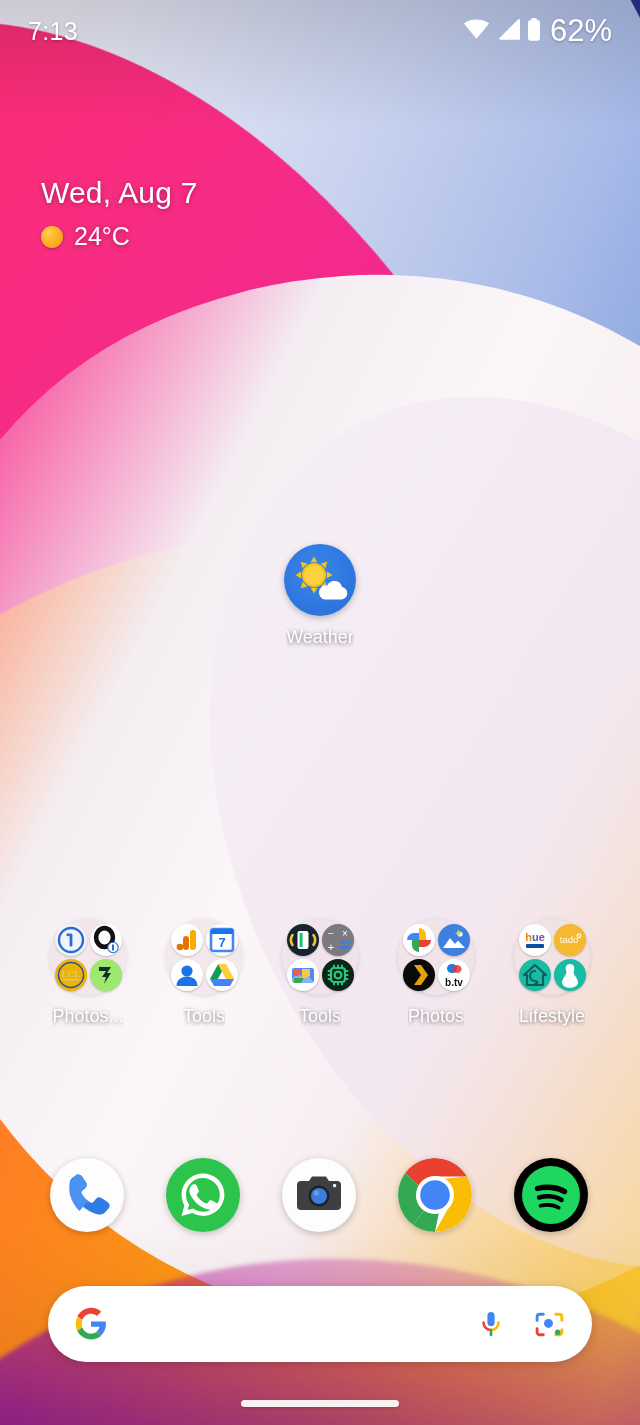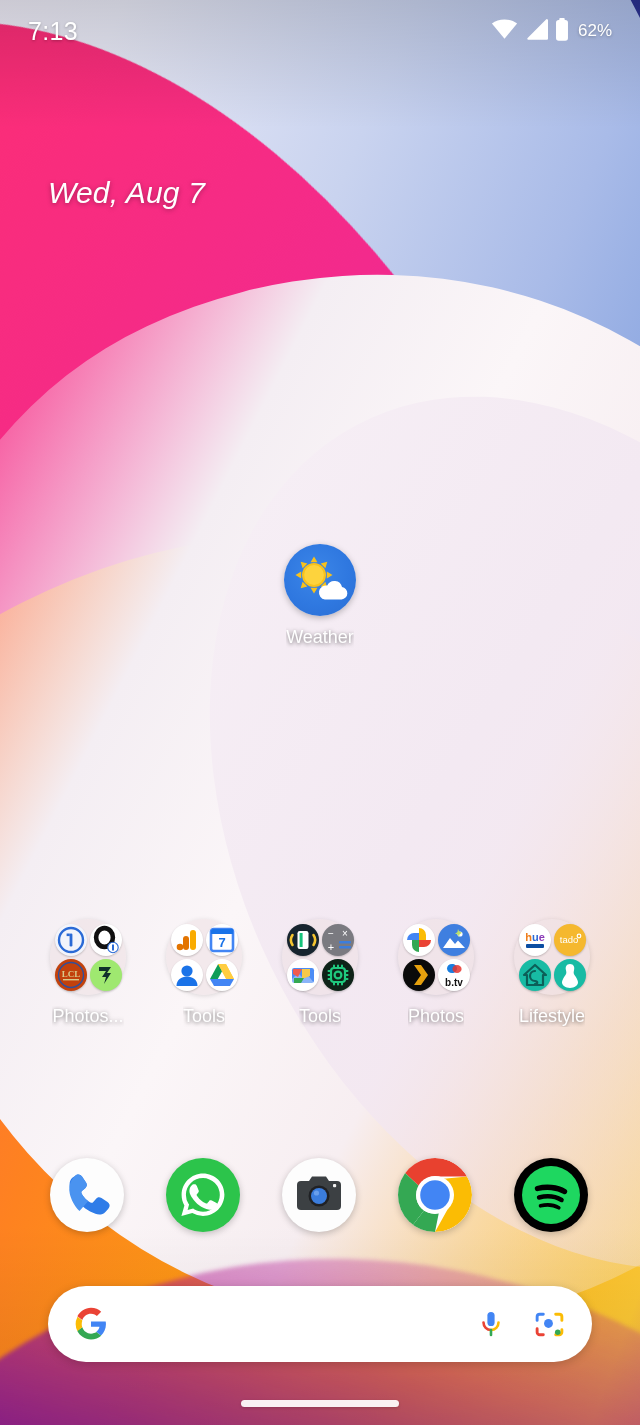--- a/index.html
+++ b/index.html
@@ -109,26 +109,26 @@
   
   #statusbar {
     position:absolute; top:0; left:0; width:640px; height:62px;
     display:flex; align-items:center; justify-content:space-between;
     padding:0 28px 0 28px;
     color:#fff; z-index:40;
   }
   #clock { font-size:25px; letter-spacing:.3px; font-weight:400;
     text-shadow:0 1px 3px rgba(0,0,0,.28); }
   #sysicons { display:flex; align-items:center; gap:7px; }
-  #battpct { font-size:17px; font-weight:500; margin-left:2px;
+  #battpct { font-size:31px; font-weight:500; margin-left:2px;
     text-shadow:0 1px 3px rgba(0,0,0,.28); }
 
   
   #datewidget {
-    position:absolute; left:48px; top:176px; z-index:30; color:#fff;font-style:italic;
+    position:absolute; left:41px; top:176px; z-index:30; color:#fff;
   }
   #date-line { font-size:30px; font-weight:400; letter-spacing:.2px;
     text-shadow:0 1px 5px rgba(0,0,0,.34); }
   #temp-line { display:flex; align-items:center; gap:11px; margin-top:12px; }
   #temp-text { font-size:25px; font-weight:400; text-shadow:0 1px 5px rgba(0,0,0,.34); }
   .sunball {
     width:22px; height:22px; border-radius:50%;
     background:radial-gradient(circle at 34% 30%, #ffd04a 0%, #fcaa1e 60%, #ef8f12 100%);
     box-shadow:0 1px 3px rgba(0,0,0,.3);
   }
@@ -249,20 +249,24 @@
           <rect x="3.6" y="0" width="4.8" height="2.2" rx="1" fill="#fff"></rect>
           <rect x="0.8" y="1.8" width="10.4" height="18" rx="2.4" fill="#fff"></rect>
         </svg>
       </span>
       <span id="battpct">62%</span>
     </div>
   </div>
 
   <div id="datewidget">
     <div id="date-line">Wed, Aug 7</div>
+    <div id="temp-line">
+      <span class="sunball"></span>
+      <span id="temp-text">24°C</span>
+    </div>
   </div>
 
   <div class="app" id="weather-app">
     <div class="icon72">
       <div class="wicon">
         <svg class="wsun" viewBox="0 0 40 40">
           <g fill="#f9c21b">
             <circle cx="20" cy="20" r="12.6"></circle>
             <path d="M20 0.5 23.6 6.5 16.4 6.5Z"></path>
             <path d="M20 39.5 16.4 33.5 23.6 33.5Z"></path>
@@ -292,21 +296,21 @@
             <rect x="11.6" y="9.5" width="3.2" height="2.6" fill="#2a6ad6"></rect>
           </svg>
       </div>
       <div class="mini" style="background:#ffffff">
         <svg viewBox="0 0 32 32">
             <ellipse cx="14.5" cy="13.5" rx="8.4" ry="9.4" fill="none" stroke="#111" stroke-width="4.6"></ellipse>
             <circle cx="23" cy="23.5" r="5.2" fill="#fff" stroke="#2a6ad6" stroke-width="1.1"></circle>
             <path d="M22 20.5h2v6h-2z" fill="#2a6ad6"></path>
           </svg>
       </div>
-      <div class="mini" style="background:#c2410c">
+      <div class="mini" style="background:#eab308">
         <svg viewBox="0 0 32 32">
             <circle cx="16" cy="16" r="12.5" fill="none" stroke="#2f4f9c" stroke-width="1.4"></circle>
             <text x="16" y="17.5" font-family="Liberation Serif, serif" font-size="9" font-weight="bold" fill="#d8c98a" text-anchor="middle">LCL</text>
             <rect x="8" y="20" width="16" height="1.4" fill="#d8c98a"></rect>
           </svg>
       </div>
       <div class="mini" style="background:#9fe870">
         <svg viewBox="0 0 32 32">
             <path d="M9 8h12l-4 6h4l-7 11 2-7h-4l4-6H9Z" fill="#10302b"></path>
           </svg>

